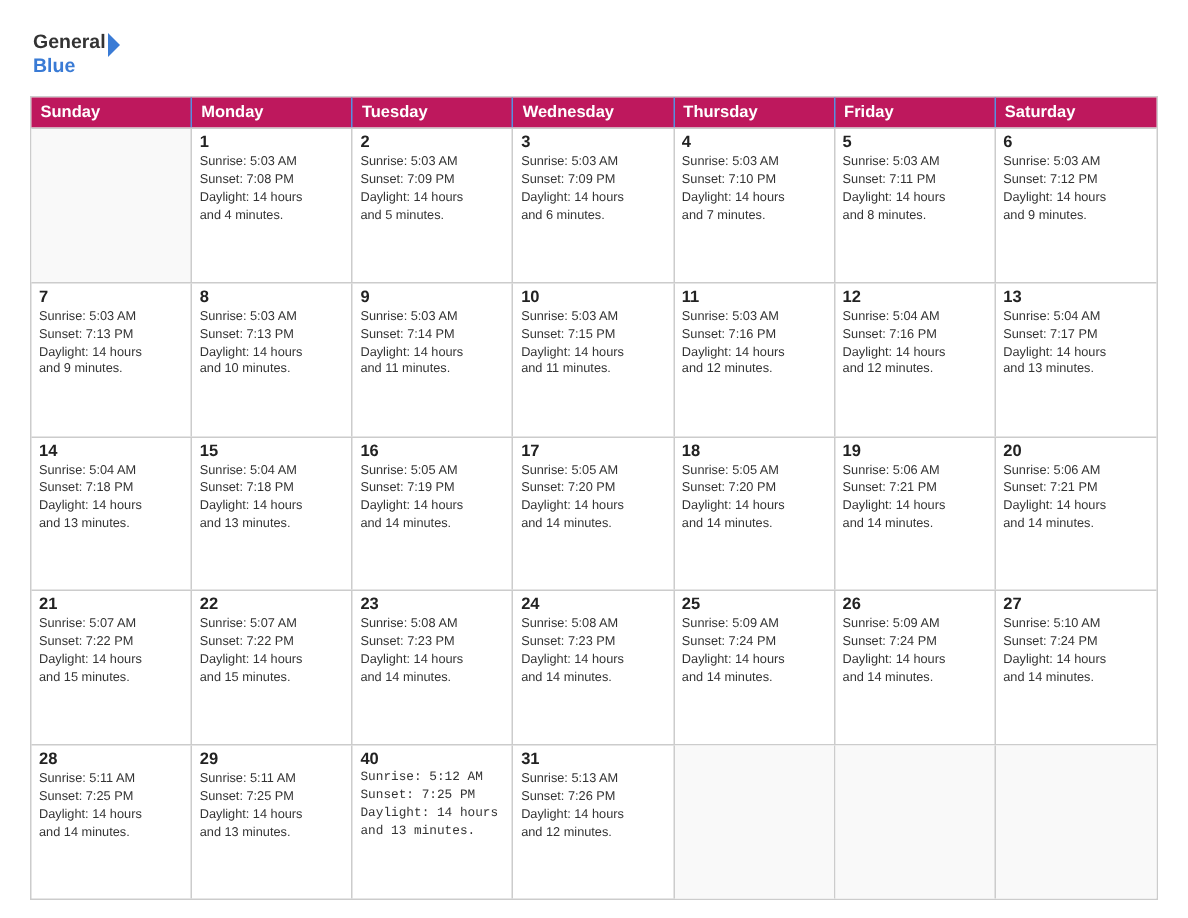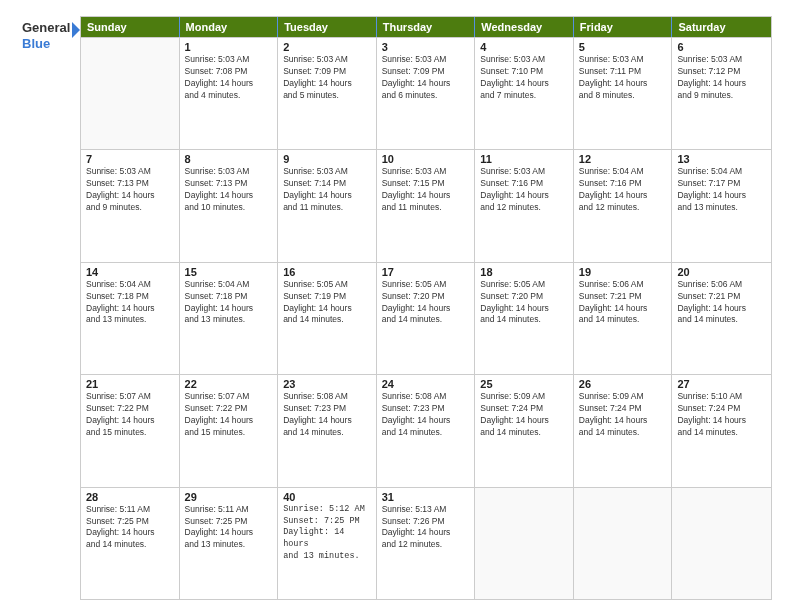--- a/index.html
+++ b/index.html
@@ -8,20 +8,21 @@
       background: #fff;
       width: 792px;
       height: 612px;
       overflow: hidden;
     }
     .page {
       width: 792px;
       height: 612px;
       padding: 16px 20px 12px 20px;
       display: flex;
+      flex-direction: column;
     }
     .header {
       display: flex;
       align-items: flex-start;
       justify-content: space-between;
       margin-bottom: 8px;
     }
     .logo {
       display: flex;
       align-items: center;
@@ -43,21 +44,21 @@
     }
     .calendar {
       flex: 1;
       display: flex;
       flex-direction: column;
       border: 1px solid #ccc;
     }
     .cal-header-row {
       display: grid;
       grid-template-columns: repeat(7, 1fr);
-      background: #4d7c0f;
+      background: #be185d;
     }
     .cal-header-cell {
       color: #fff;
       font-size: 11px;
       font-weight: bold;
       padding: 4px 6px;
       text-align: left;
       border-right: 1px solid #5590e0;
     }
     .cal-header-cell:last-child { border-right: none; }
@@ -110,22 +111,22 @@
       <div class="main-title"></div>
       <div class="subtitle"></div>
     </div>
   </div>
 
   <div class="calendar">
     <div class="cal-header-row">
     <div class="cal-header-cell">Sunday</div>
         <div class="cal-header-cell">Monday</div>
         <div class="cal-header-cell">Tuesday</div>
+        <div class="cal-header-cell">Wednesday</div>
         <div class="cal-header-cell">Thursday</div>
-        <div class="cal-header-cell">Wednesday</div>
         <div class="cal-header-cell">Friday</div>
         <div class="cal-header-cell">Saturday</div>
       </div>
     <div class="cal-body">
     <div class="cal-week">
           <div class="cal-cell empty"></div>
           <div class="cal-cell">
             <div class="day-num">1</div>
             <div class="day-info" style="white-space: pre-line;">Sunrise: 5:03 AM
 Sunset: 7:08 PM

